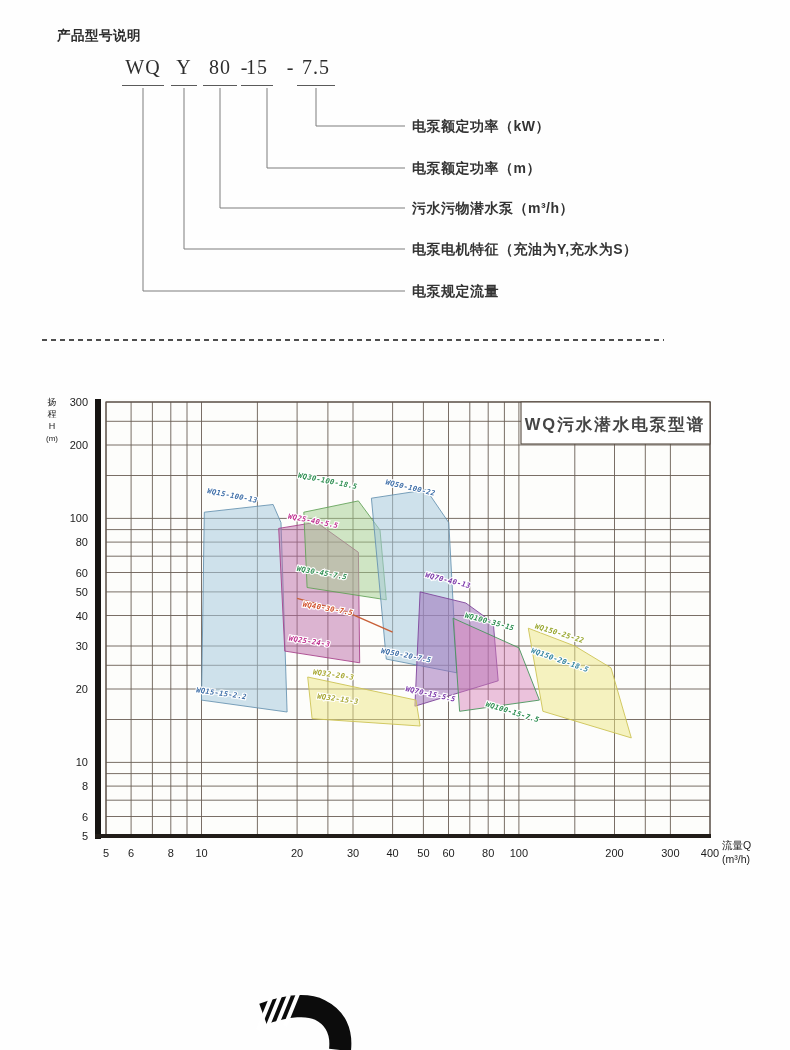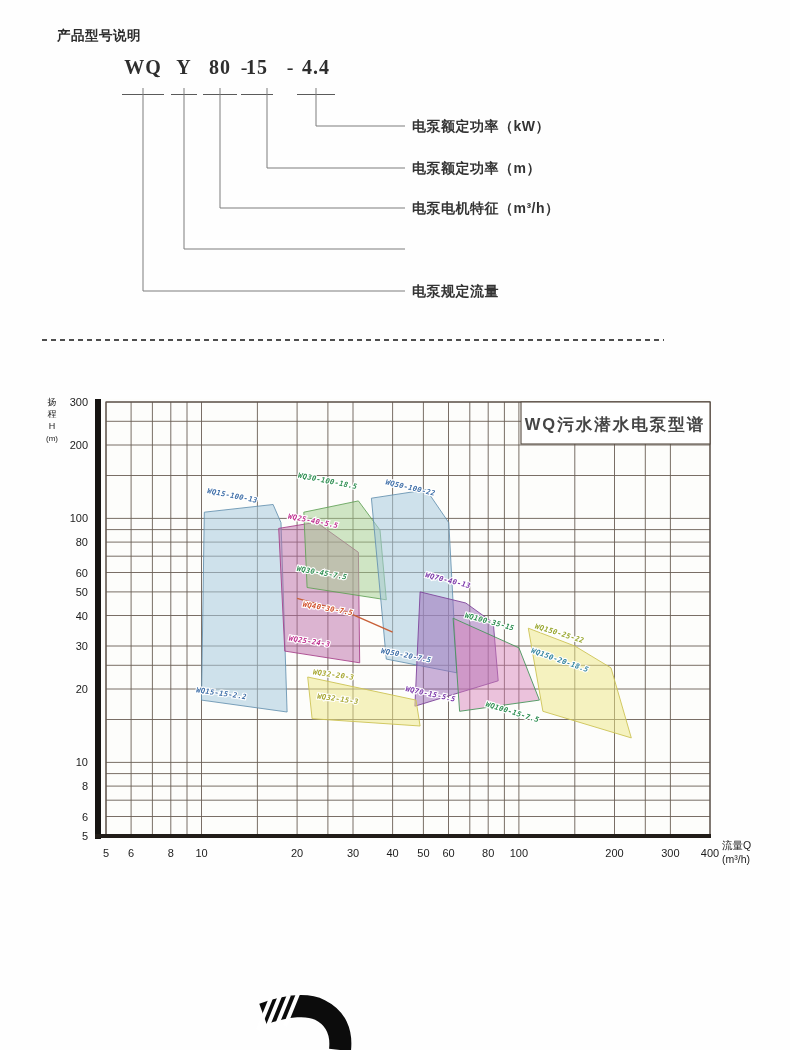--- a/index.html
+++ b/index.html
@@ -3,47 +3,48 @@
 <meta charset="utf-8">
 <style>
   html,body{margin:0;padding:0;background:#ffffff;}
   .page{position:relative;width:790px;height:1050px;background:#fefefee8;overflow:hidden;
         font-family:"Liberation Sans",sans-serif;}
   .section-title{position:absolute;left:57px;top:27px;font-size:13.5px;font-weight:700;
         color:#2b2b2b;letter-spacing:.5px;}
   .model-row{position:absolute;left:0;top:56px;height:34px;width:790px;}
   .model-tok{position:absolute;top:0;text-align:center;font-family:"Liberation Serif",serif;
         font-size:20px;color:#2e2e2e;letter-spacing:1px;}
-  .model-tok.u{border-bottom:1.2px solid #5a5a5a;padding-bottom:15px;font-weight:bold;}
+  .model-tok.u{border-bottom:1.2px solid #5a5a5a;padding-bottom:6px;}
   .callout{position:absolute;left:412px;font-size:14px;font-weight:700;color:#333;
         letter-spacing:.5px;white-space:nowrap;}
   .sep{position:absolute;left:42px;top:339px;width:622px;height:2px;
         background:repeating-linear-gradient(90deg,#4e4e4e 0 5px,transparent 5px 9px);}
   .canvas{position:absolute;left:0;top:0;}
 </style>
 </head>
 <body>
 
 <div class="page">
 
   <div class="section-title">产品型号说明</div>
 
   <div class="model-row">
       <span class="model-tok u" style="left: 122px; width: 42px;">WQ</span>
       <span class="model-tok u" style="left: 171px; width: 26px;">Y</span>
       <span class="model-tok u" style="left: 203px; width: 34px;">80</span>
       <span class="model-tok" style="left: 240px; width: 9px;">-</span>
       <span class="model-tok u" style="left: 241px; width: 32px;">15</span>
       <span class="model-tok" style="left: 286px; width: 9px;">-</span>
-      <span class="model-tok u" style="left: 297px; width: 38px;">4.4</span>
+      <span class="model-tok u" style="left: 297px; width: 38px;">7.5</span>
     </div>
 
   <div class="callout" style="top:118px">电泵额定功率（kW）</div>
   <div class="callout" style="top:160px">电泵额定功率（m）</div>
-  <div class="callout" style="top:200px">电泵电机特征（m³/h）</div>
+  <div class="callout" style="top:200px">污水污物潜水泵（m³/h）</div>
+  <div class="callout" style="top:241px">电泵电机特征（充油为Y,充水为S）</div>
   <div class="callout" style="top:283px">电泵规定流量</div>
 
   <div class="sep"></div>
 
   <svg class="canvas" width="790" height="1050" viewBox="0 0 790 1050">
     <g stroke="#7d7d7d" stroke-width="1" fill="none">
       <polyline points="316,88 316,126 405,126"></polyline>
       <polyline points="267,88 267,168 405,168"></polyline>
       <polyline points="220,88 220,208 405,208"></polyline>
       <polyline points="184,88 184,249 405,249"></polyline>

